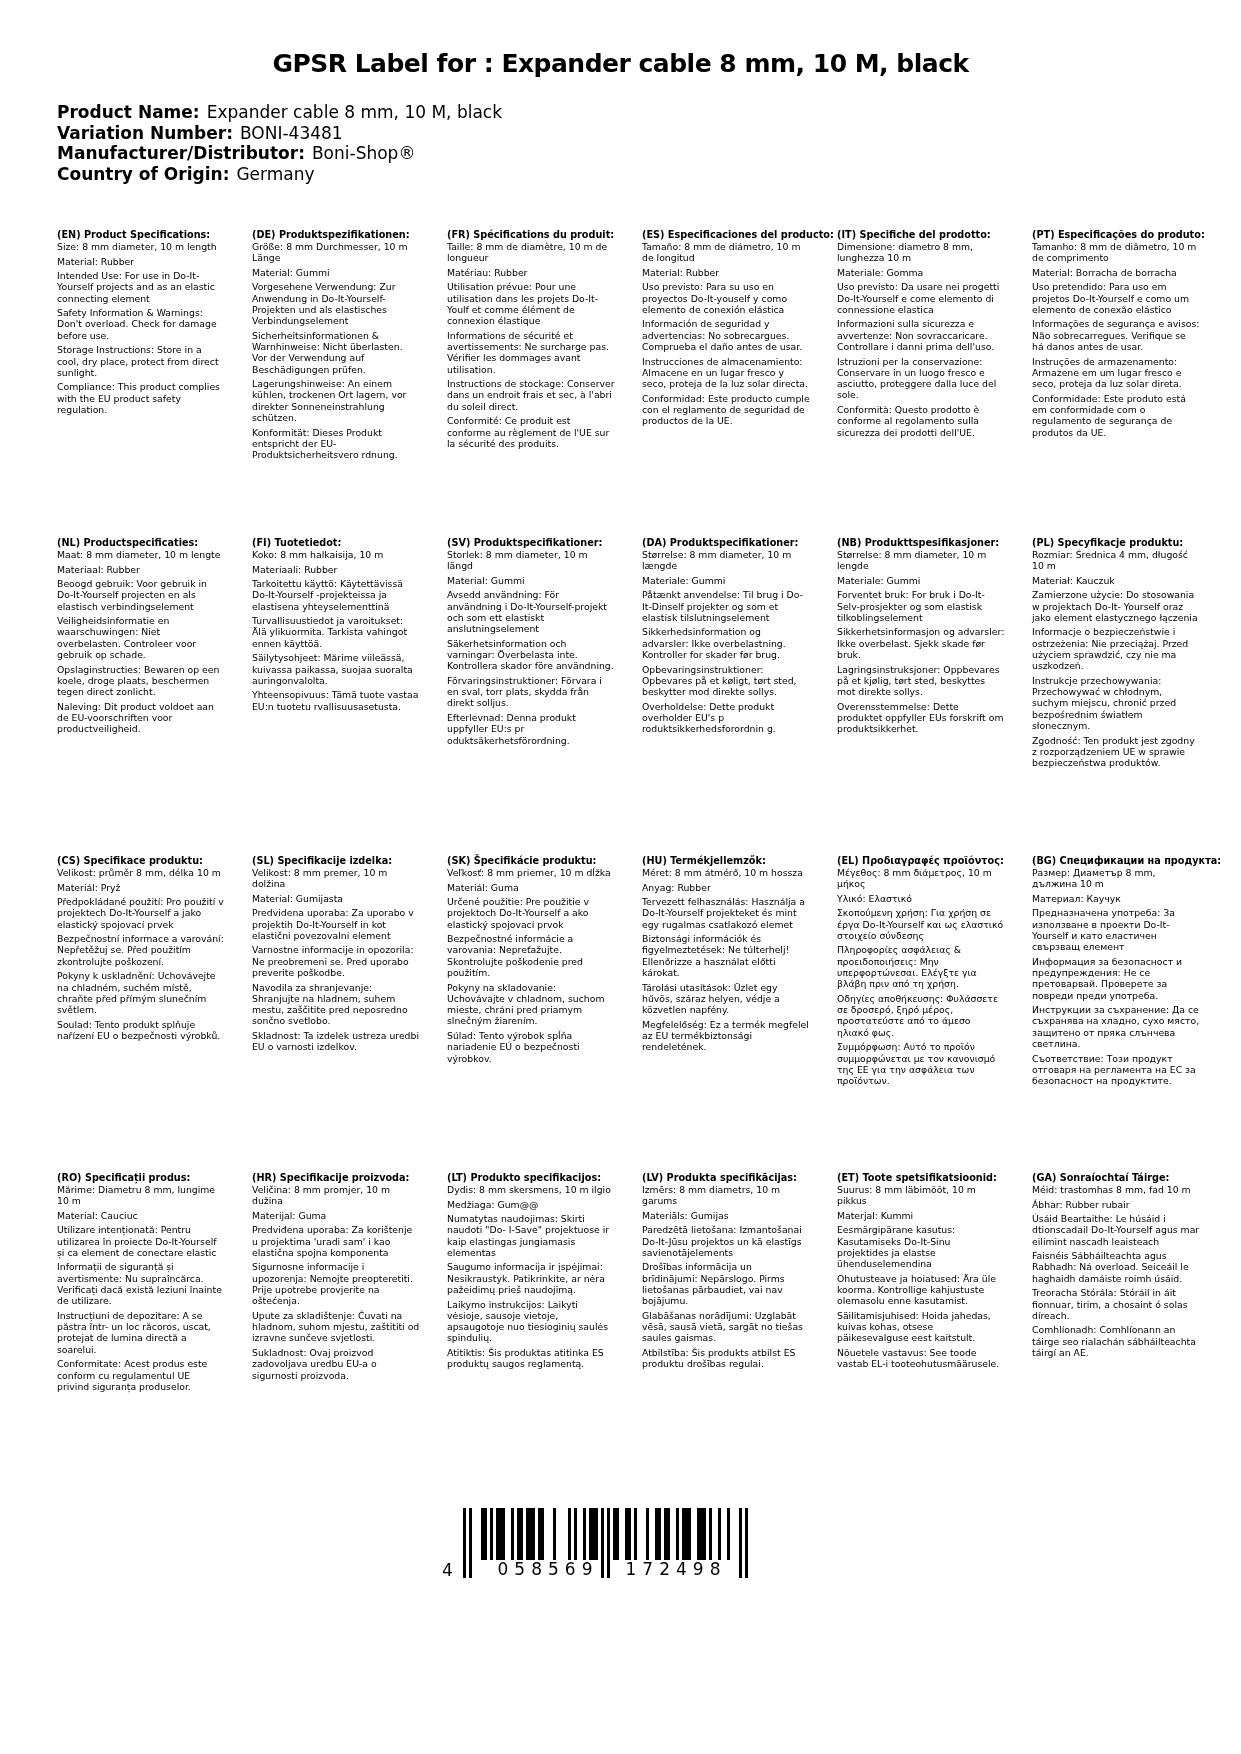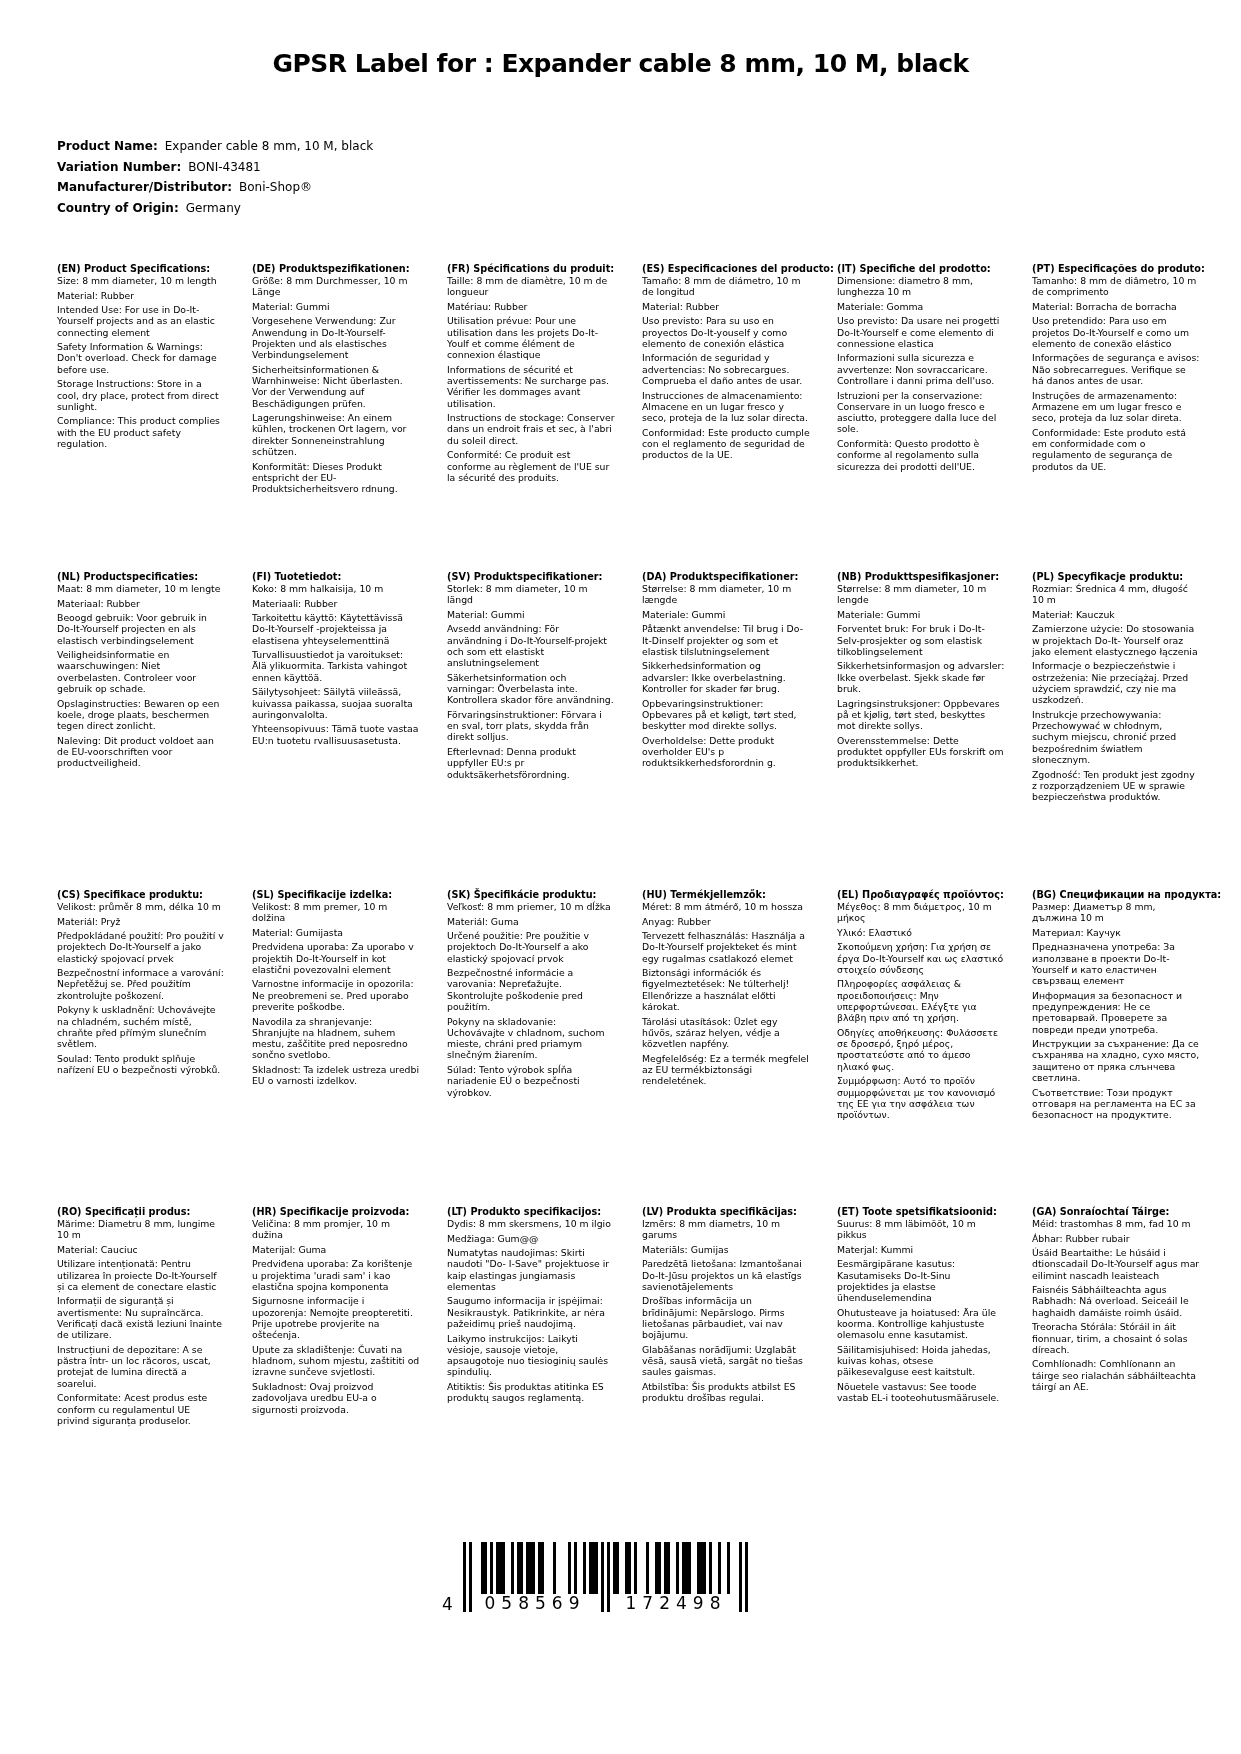--- a/index.html
+++ b/index.html
@@ -5,21 +5,21 @@
   html,body{margin:0;padding:0;}
   body{
     width:1241px;height:1754px;background:#ffffff;color:#000;
     font-family:"DejaVu Sans","Liberation Sans",sans-serif;
     overflow:hidden;position:relative;
   }
   .title{
     margin:50px 0 0;text-align:center;
     font-size:25px;font-weight:bold;line-height:28px;letter-spacing:-0.5px;
   }
-  .product-info{margin:58px 0 0 57px;font-size:12px;line-height:20.7px;}
+  .product-info{margin:24px 0 0 57px;font-size:17px;line-height:20.7px;}
   .pi-row{white-space:nowrap;}
   .pi-label{font-weight:bold;}
   .pi-value{margin-left:7px;}
   .spec-grid{
     display:grid;
     grid-template-columns:repeat(6,168px);
     grid-template-rows:308px 318px 317px 330px;
     column-gap:27px;
     margin:44px 8px 0 57px;
     font-size:9.3px;line-height:11.3px;
@@ -30,21 +30,21 @@
   .bottom{position:relative;width:285px;margin:6px auto 0;transform:translateX(-15px);}
   #barcode{position:relative;width:285px;height:72px;}
   .bar{position:absolute;top:0;width:3px;background:#000;}
   .bar.data{height:52px;}
   .bar.guard{height:70px;}
   .bc-label{
     position:absolute;top:50px;height:22px;background:#fff;
     display:flex;align-items:center;justify-content:center;
     font-size:17px;letter-spacing:6px;
   }
-  #bc-left{left:9px;width:126px;}
+  #bc-left{left:22px;width:126px;}
   #bc-right{left:150px;width:126px;}
   #bc-prefix{position:absolute;left:-21px;top:52px;font-size:17px;letter-spacing:0;}
   .marks{position:relative;height:78px;margin-top:4px;}
   #ce-mark{position:absolute;left:-8px;top:11px;}
   #age-mark{position:absolute;left:168px;top:0;}
 </style>
 </head>
 <body>
 
 <div class="title">GPSR Label for : Expander cable 8 mm, 10 M, black</div>
@@ -119,21 +119,21 @@
       <p class="spec-par">Veiligheidsinformatie en waarschuwingen: Niet overbelasten. Controleer voor gebruik op schade.</p>
       <p class="spec-par">Opslaginstructies: Bewaren op een koele, droge plaats, beschermen tegen direct zonlicht.</p>
       <p class="spec-par">Naleving: Dit product voldoet aan de EU-voorschriften voor productveiligheid.</p>
     </div>
     <div class="spec-block">
       <div class="spec-heading">(FI) Tuotetiedot:</div>
       <p class="spec-par">Koko: 8 mm halkaisija, 10 m</p>
       <p class="spec-par">Materiaali: Rubber</p>
       <p class="spec-par">Tarkoitettu käyttö: Käytettävissä Do-It-Yourself -projekteissa ja elastisena yhteyselementtinä</p>
       <p class="spec-par">Turvallisuustiedot ja varoitukset: Älä ylikuormita. Tarkista vahingot ennen käyttöä.</p>
-      <p class="spec-par">Säilytysohjeet: Säilytä viileässä, kuivassa paikassa, suojaa suoralta auringonvalolta.</p>
+      <p class="spec-par">Säilytysohjeet: Mărime viileässä, kuivassa paikassa, suojaa suoralta auringonvalolta.</p>
       <p class="spec-par">Yhteensopivuus: Tämä tuote vastaa EU:n tuotetu rvallisuusasetusta.</p>
     </div>
     <div class="spec-block">
       <div class="spec-heading">(SV) Produktspecifikationer:</div>
       <p class="spec-par">Storlek: 8 mm diameter, 10 m längd</p>
       <p class="spec-par">Material: Gummi</p>
       <p class="spec-par">Avsedd användning: För användning i Do-It-Yourself-projekt och som ett elastiskt anslutningselement</p>
       <p class="spec-par">Säkerhetsinformation och varningar: Överbelasta inte. Kontrollera skador före användning.</p>
       <p class="spec-par">Förvaringsinstruktioner: Förvara i en sval, torr plats, skydda från direkt solljus.</p>
       <p class="spec-par">Efterlevnad: Denna produkt uppfyller EU:s pr oduktsäkerhetsförordning.</p>

